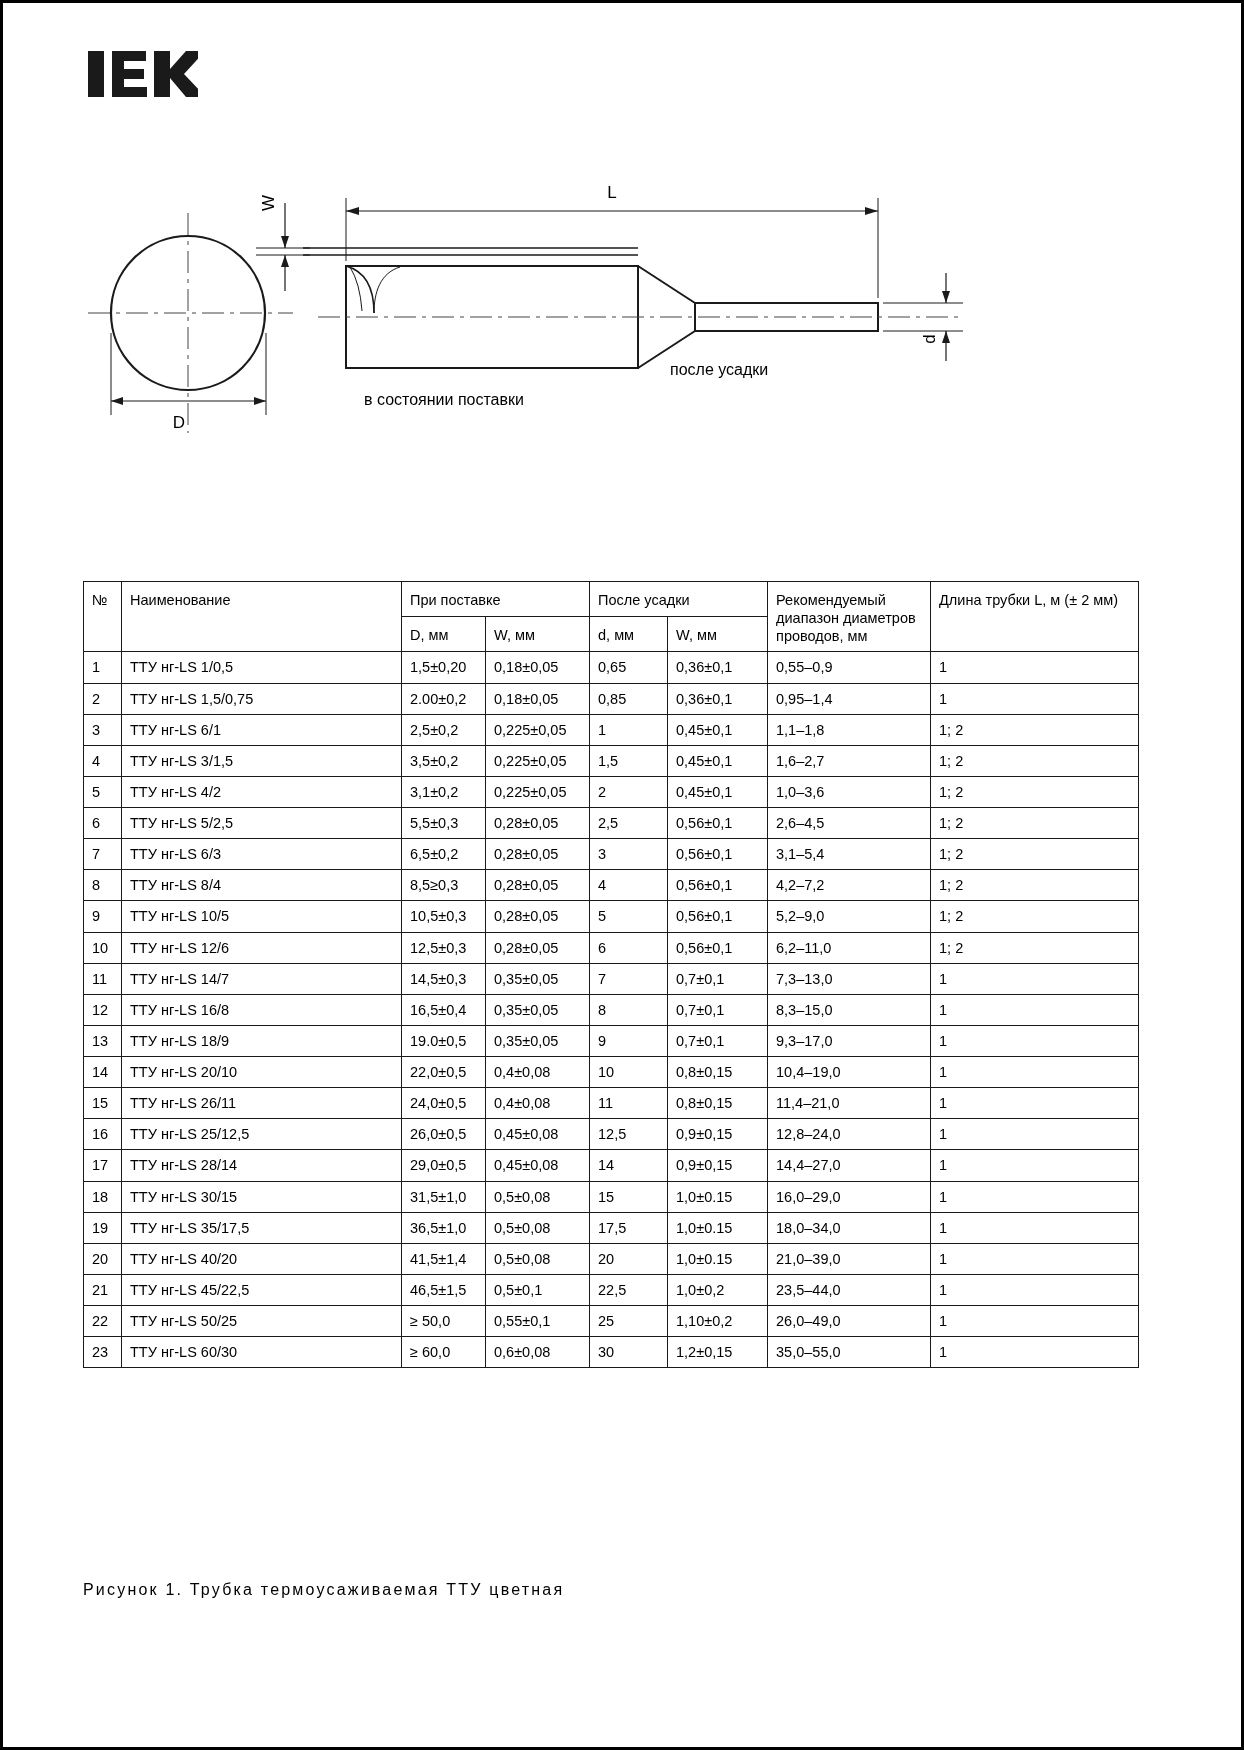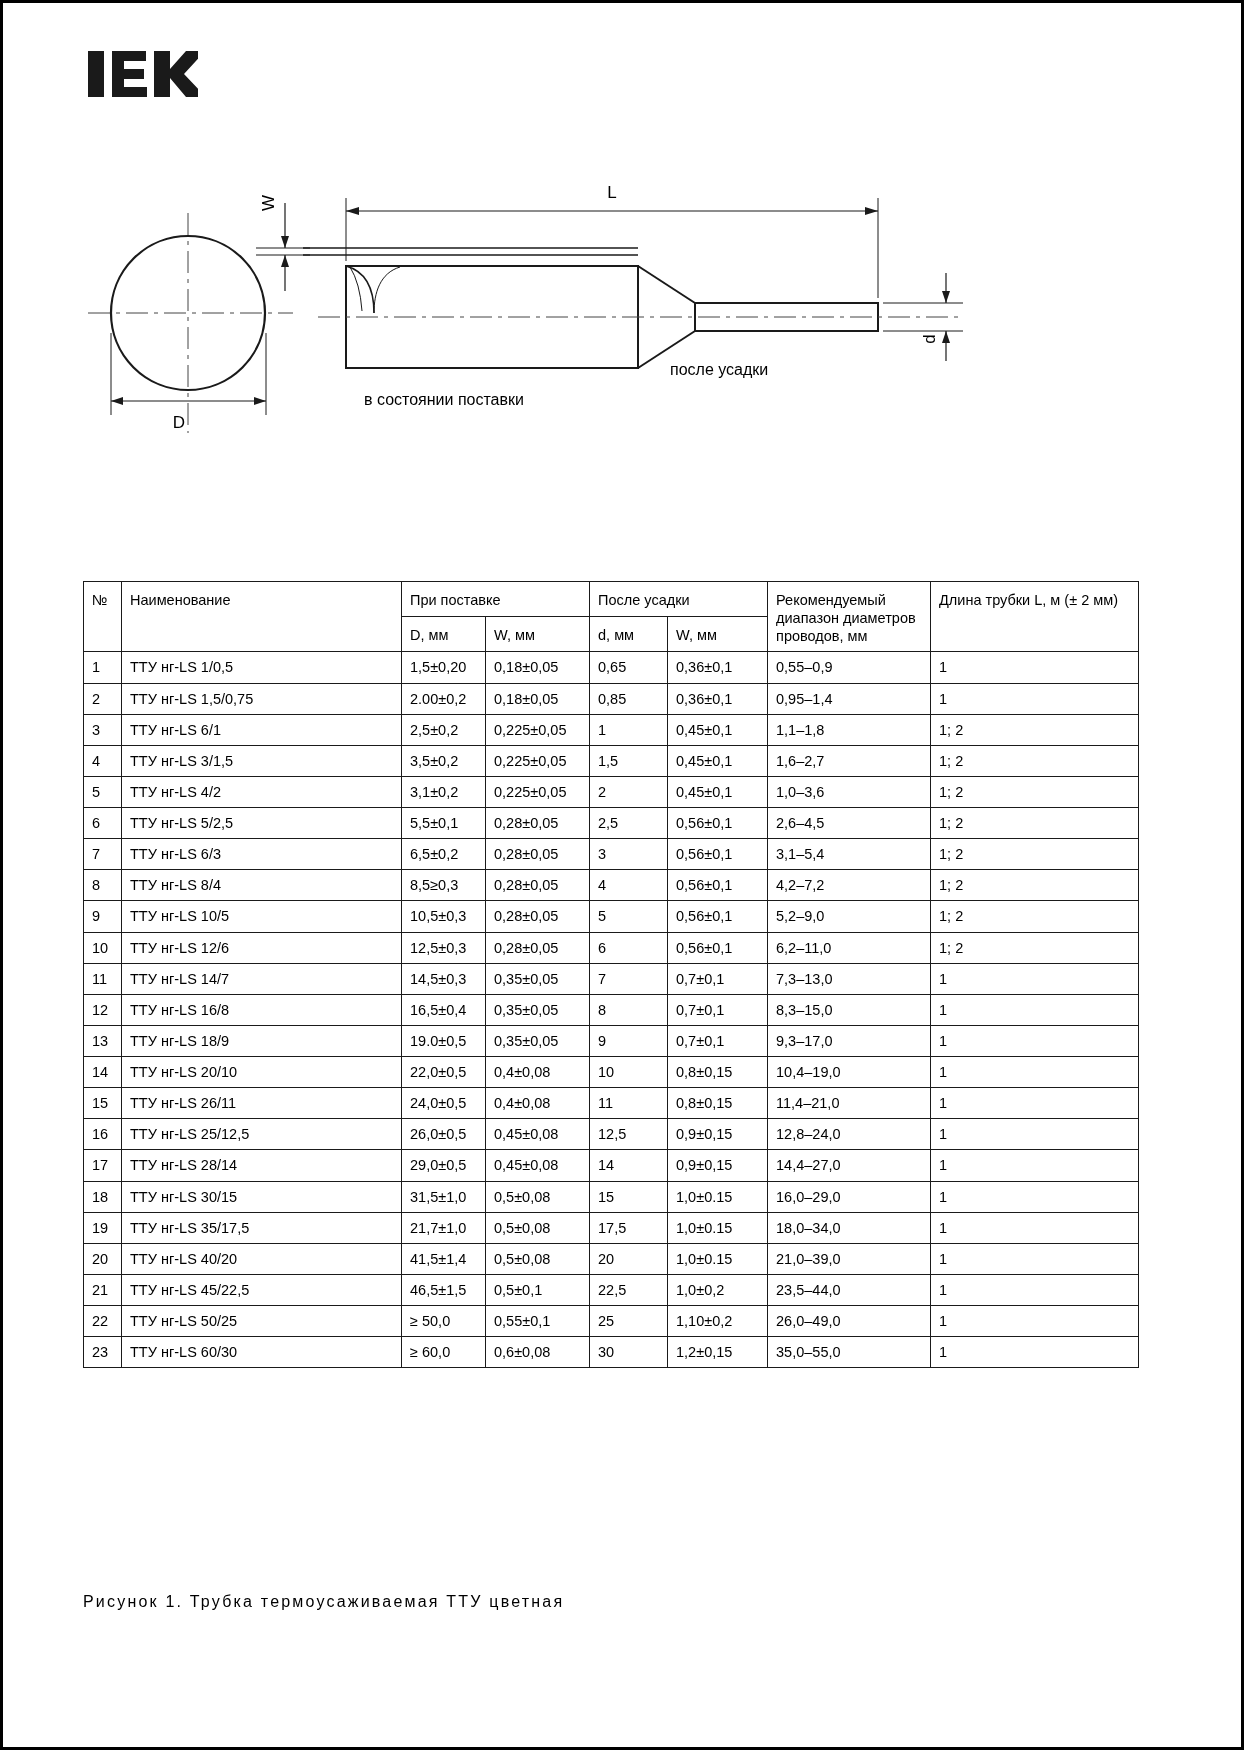--- a/index.html
+++ b/index.html
@@ -83,21 +83,20 @@
   .c-len    { width: 208px; }
 
   
   .caption {
     position: absolute;
     left: 80px;
     top: 1578px;
     font-size: 16px;
     letter-spacing: 2.2px;
     font-weight: normal;
-    margin-top: 12px;
   }
 
   
   text {
     font-family: "Liberation Sans", sans-serif;
     font-size: 17px;
     fill: #000;
   }
   .lbl-small { font-size: 16px; }
 </style>
@@ -250,21 +249,21 @@
               <td>3,1±0,2</td>
               <td>0,225±0,05</td>
               <td>2</td>
               <td>0,45±0,1</td>
               <td>1,0–3,6</td>
               <td>1; 2</td>
             </tr>
             <tr>
               <td>6</td>
               <td>ТТУ нг-LS 5/2,5</td>
-              <td>5,5±0,1</td>
+              <td>5,5±0,3</td>
               <td>0,28±0,05</td>
               <td>2,5</td>
               <td>0,56±0,1</td>
               <td>2,6–4,5</td>
               <td>1; 2</td>
             </tr>
             <tr>
               <td>7</td>
               <td>ТТУ нг-LS 6/3</td>
               <td>6,5±0,2</td>
@@ -380,21 +379,21 @@
               <td>31,5±1,0</td>
               <td>0,5±0,08</td>
               <td>15</td>
               <td>1,0±0.15</td>
               <td>16,0–29,0</td>
               <td>1</td>
             </tr>
             <tr>
               <td>19</td>
               <td>ТТУ нг-LS 35/17,5</td>
-              <td>21,7±1,0</td>
+              <td>36,5±1,0</td>
               <td>0,5±0,08</td>
               <td>17,5</td>
               <td>1,0±0.15</td>
               <td>18,0–34,0</td>
               <td>1</td>
             </tr>
             <tr>
               <td>20</td>
               <td>ТТУ нг-LS 40/20</td>
               <td>41,5±1,4</td>

